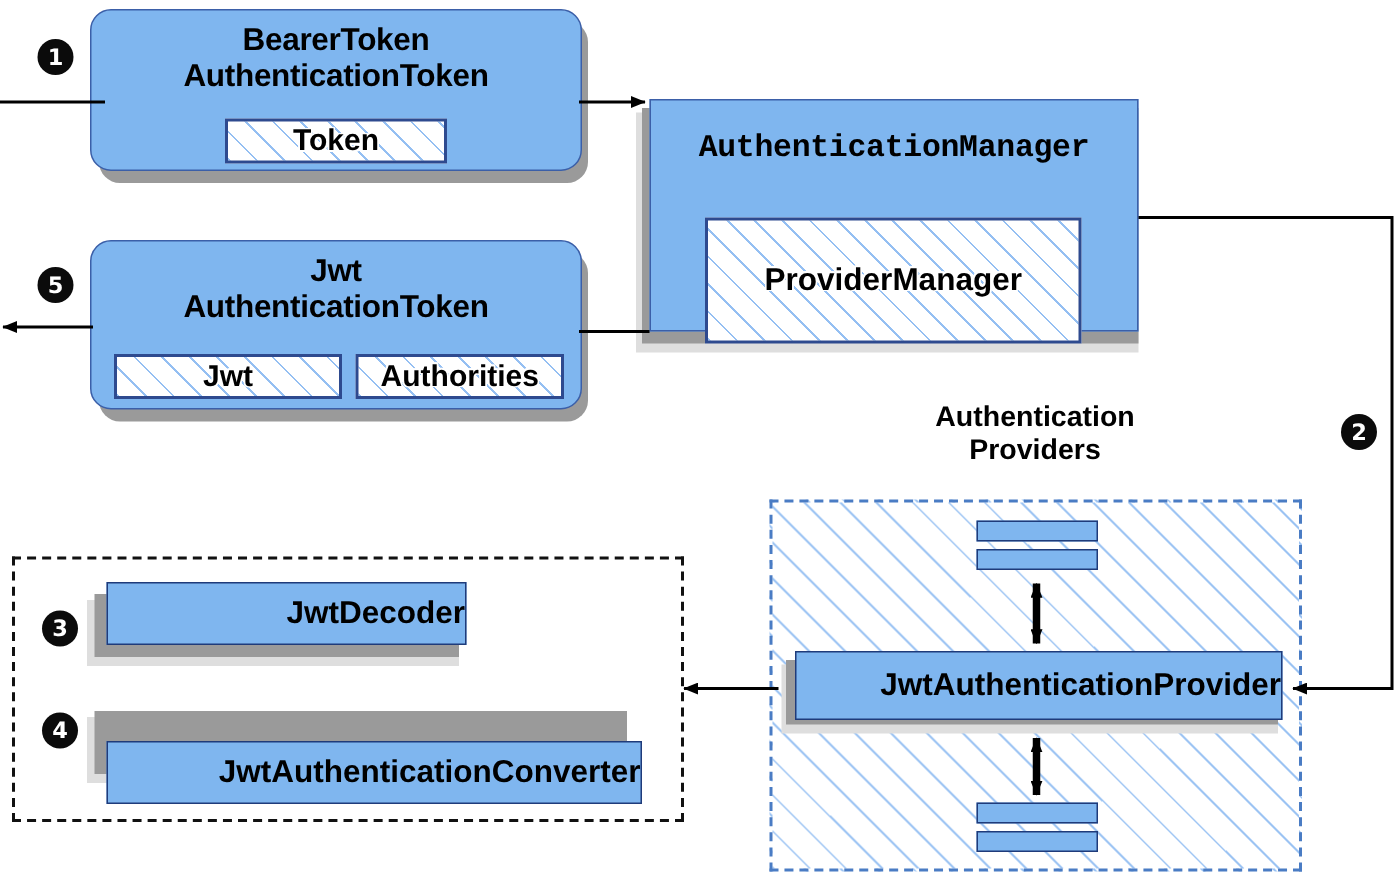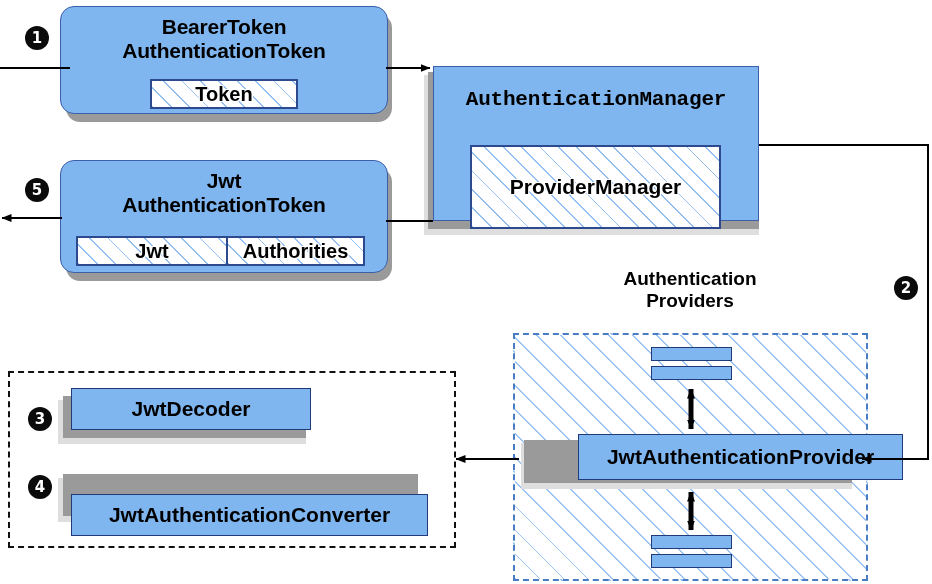--- a/index.html
+++ b/index.html
@@ -77,21 +77,21 @@
     background:#7FB6EF;
     border:1.5px solid #1F3B7A;
     box-sizing:border-box;
   }
 
   
   .flatbox{
     background:#7FB6EF;
     border:1.5px solid #1F3B7A;
     box-sizing:border-box;
-    display:flex;align-items:center;justify-content:center;
+    display:flex;align-items:center;justify-content:flex-end;
     font-weight:bold;color:#000;
   }
 
   
   .bullet{
     width:24px;height:24px;border-radius:50%;
     background:#0b0b0b;
     color:#ffffff;
     display:flex;align-items:center;justify-content:center;
     font-size:15px;font-weight:bold;
@@ -136,37 +136,37 @@
   <div class="abs shadow-dark" style="left:66px;top:168px;width:326px;height:113px;border-radius:14px;"></div>
   <div class="abs card rounded" style="left:60px;top:160px;width:328px;height:113px;">
     <div class="card-title" style="top:8px;font-size:21px;">
       <div>Jwt</div>
       <div>AuthenticationToken</div>
     </div>
   </div>
   <div class="abs hatch" style="left:76px;top:236px;width:152px;height:30px;">
     <span style="font-size:20px;">Jwt</span>
   </div>
-  <div class="abs hatch" style="left:226px;top:236px;width:139px;height:30px;">
+  <div class="abs hatch" style="left:237px;top:236px;width:139px;height:30px;">
     <span style="font-size:20px;">Authorities</span>
   </div>
 
   <div class="plain-label" style="left:590px;top:268px;width:200px;font-size:19px;">
     <div>Authentication</div>
     <div>Providers</div>
   </div>
 
   <div class="abs dashed-blue" style="left:513px;top:333px;width:355px;height:248px;"></div>
 
   <div class="abs bar" style="left:651px;top:347px;width:81px;height:14px;"></div>
   <div class="abs bar" style="left:651px;top:366px;width:81px;height:14px;"></div>
 
   <div class="abs shadow-light" style="left:521px;top:443px;width:331px;height:46px;"></div>
   <div class="abs shadow-dark" style="left:524px;top:440px;width:328px;height:43px;"></div>
-  <div class="abs flatbox" style="left:530px;top:434px;width:325px;height:46px;font-size:21px;margin-left:48px;">
+  <div class="abs flatbox" style="left:530px;top:434px;width:325px;height:46px;font-size:21px;">
     <span>JwtAuthenticationProvider</span>
   </div>
 
   <div class="abs bar" style="left:651px;top:535px;width:81px;height:14px;"></div>
   <div class="abs bar" style="left:651px;top:554px;width:81px;height:14px;"></div>
 
   <div class="abs dashed-black" style="left:8px;top:371px;width:448px;height:177px;"></div>
 
   <div class="abs shadow-light" style="left:58px;top:400px;width:248px;height:44px;"></div>
   <div class="abs shadow-dark" style="left:63px;top:396px;width:243px;height:42px;"></div>

